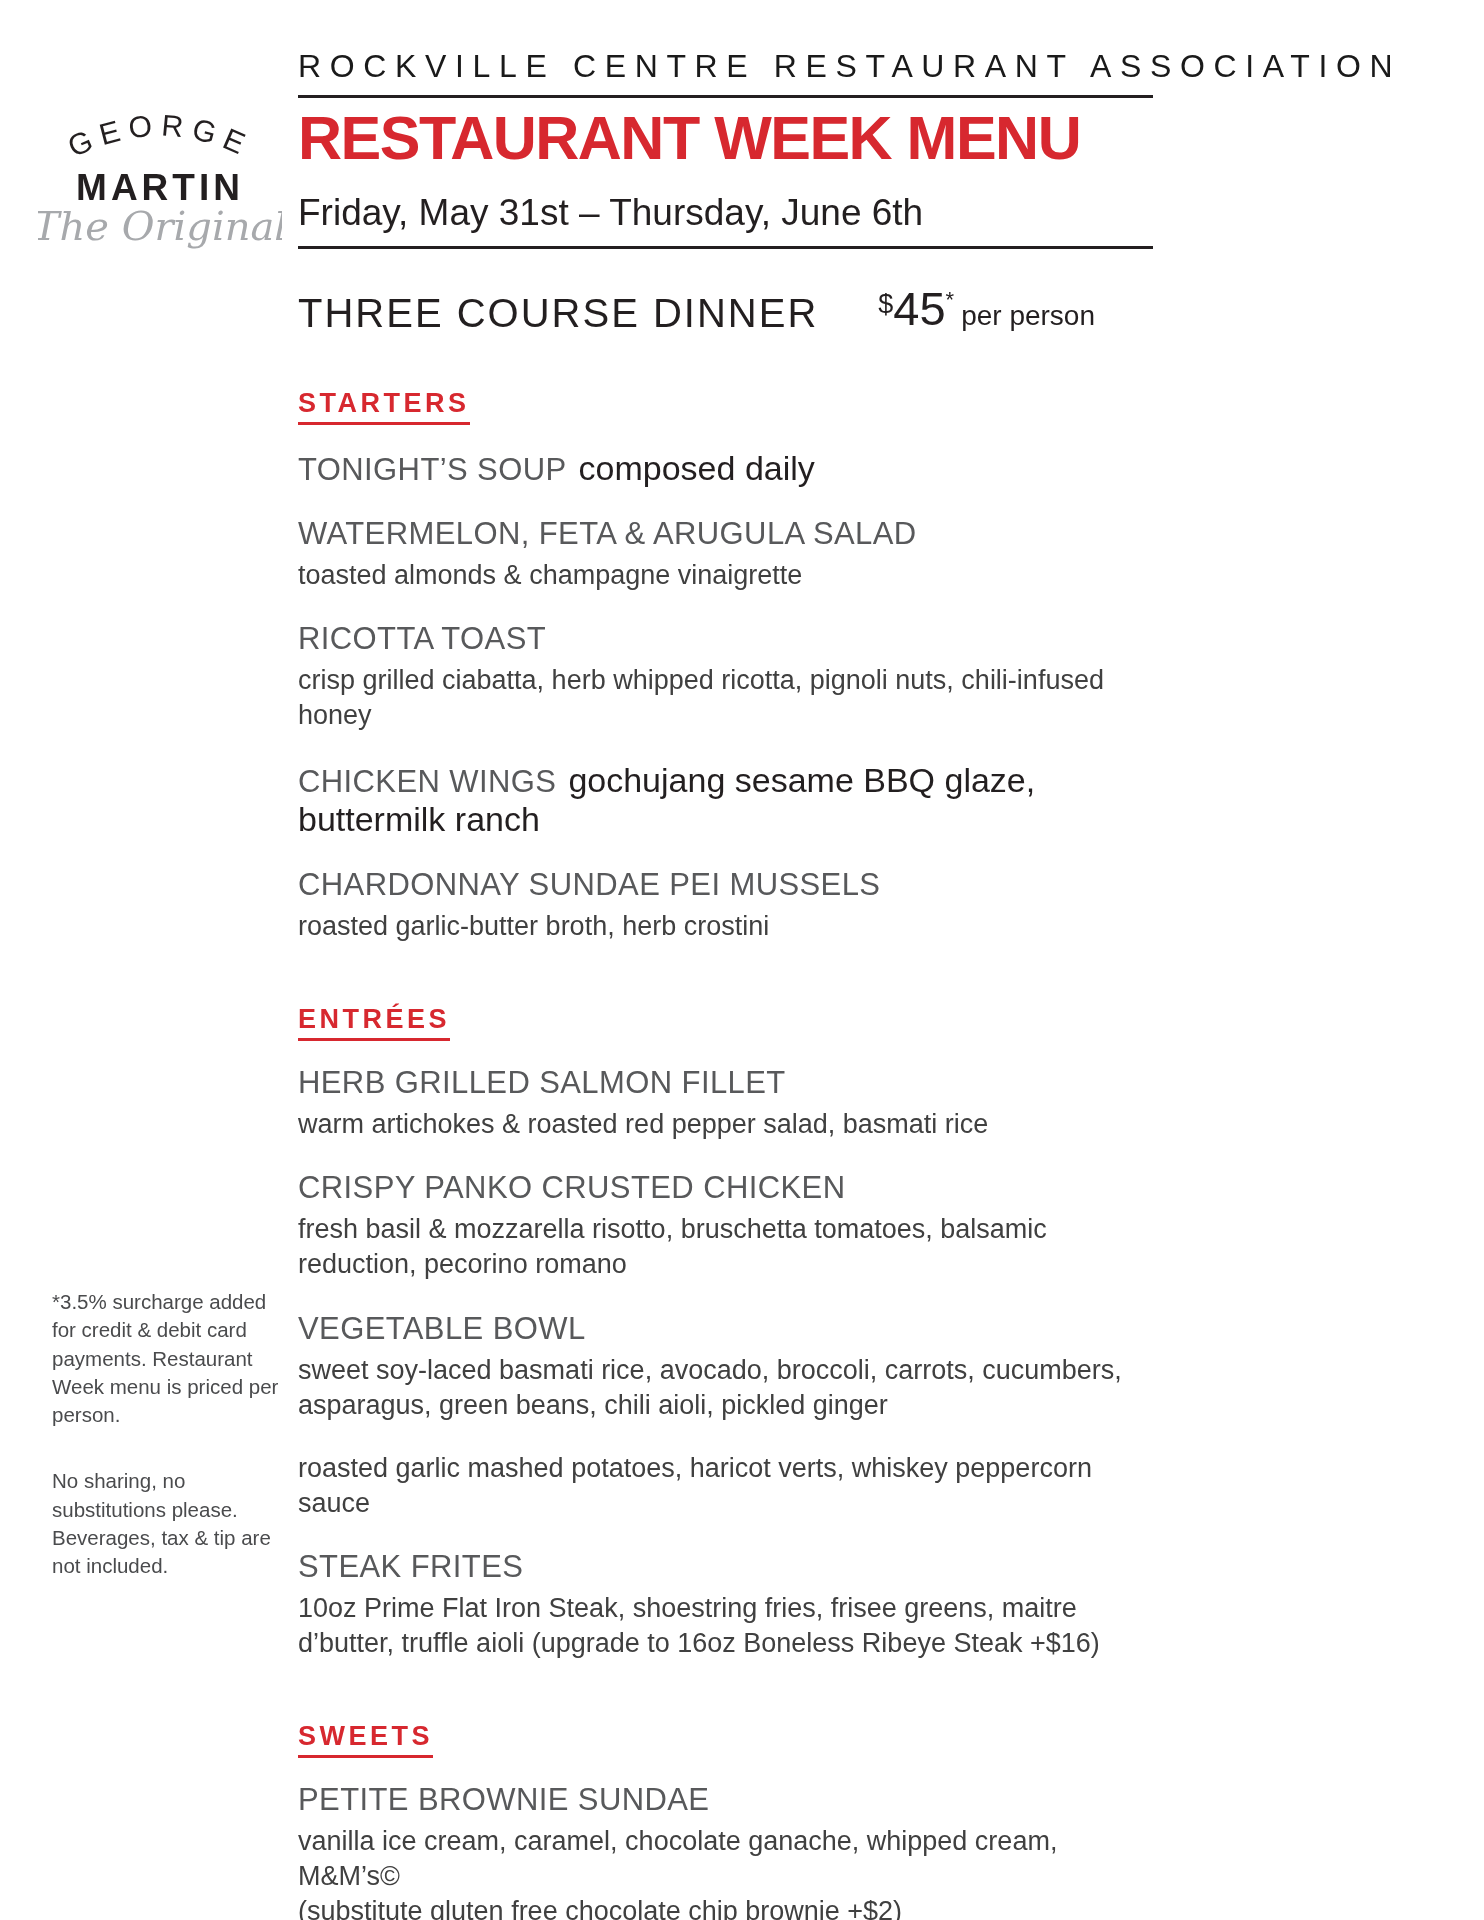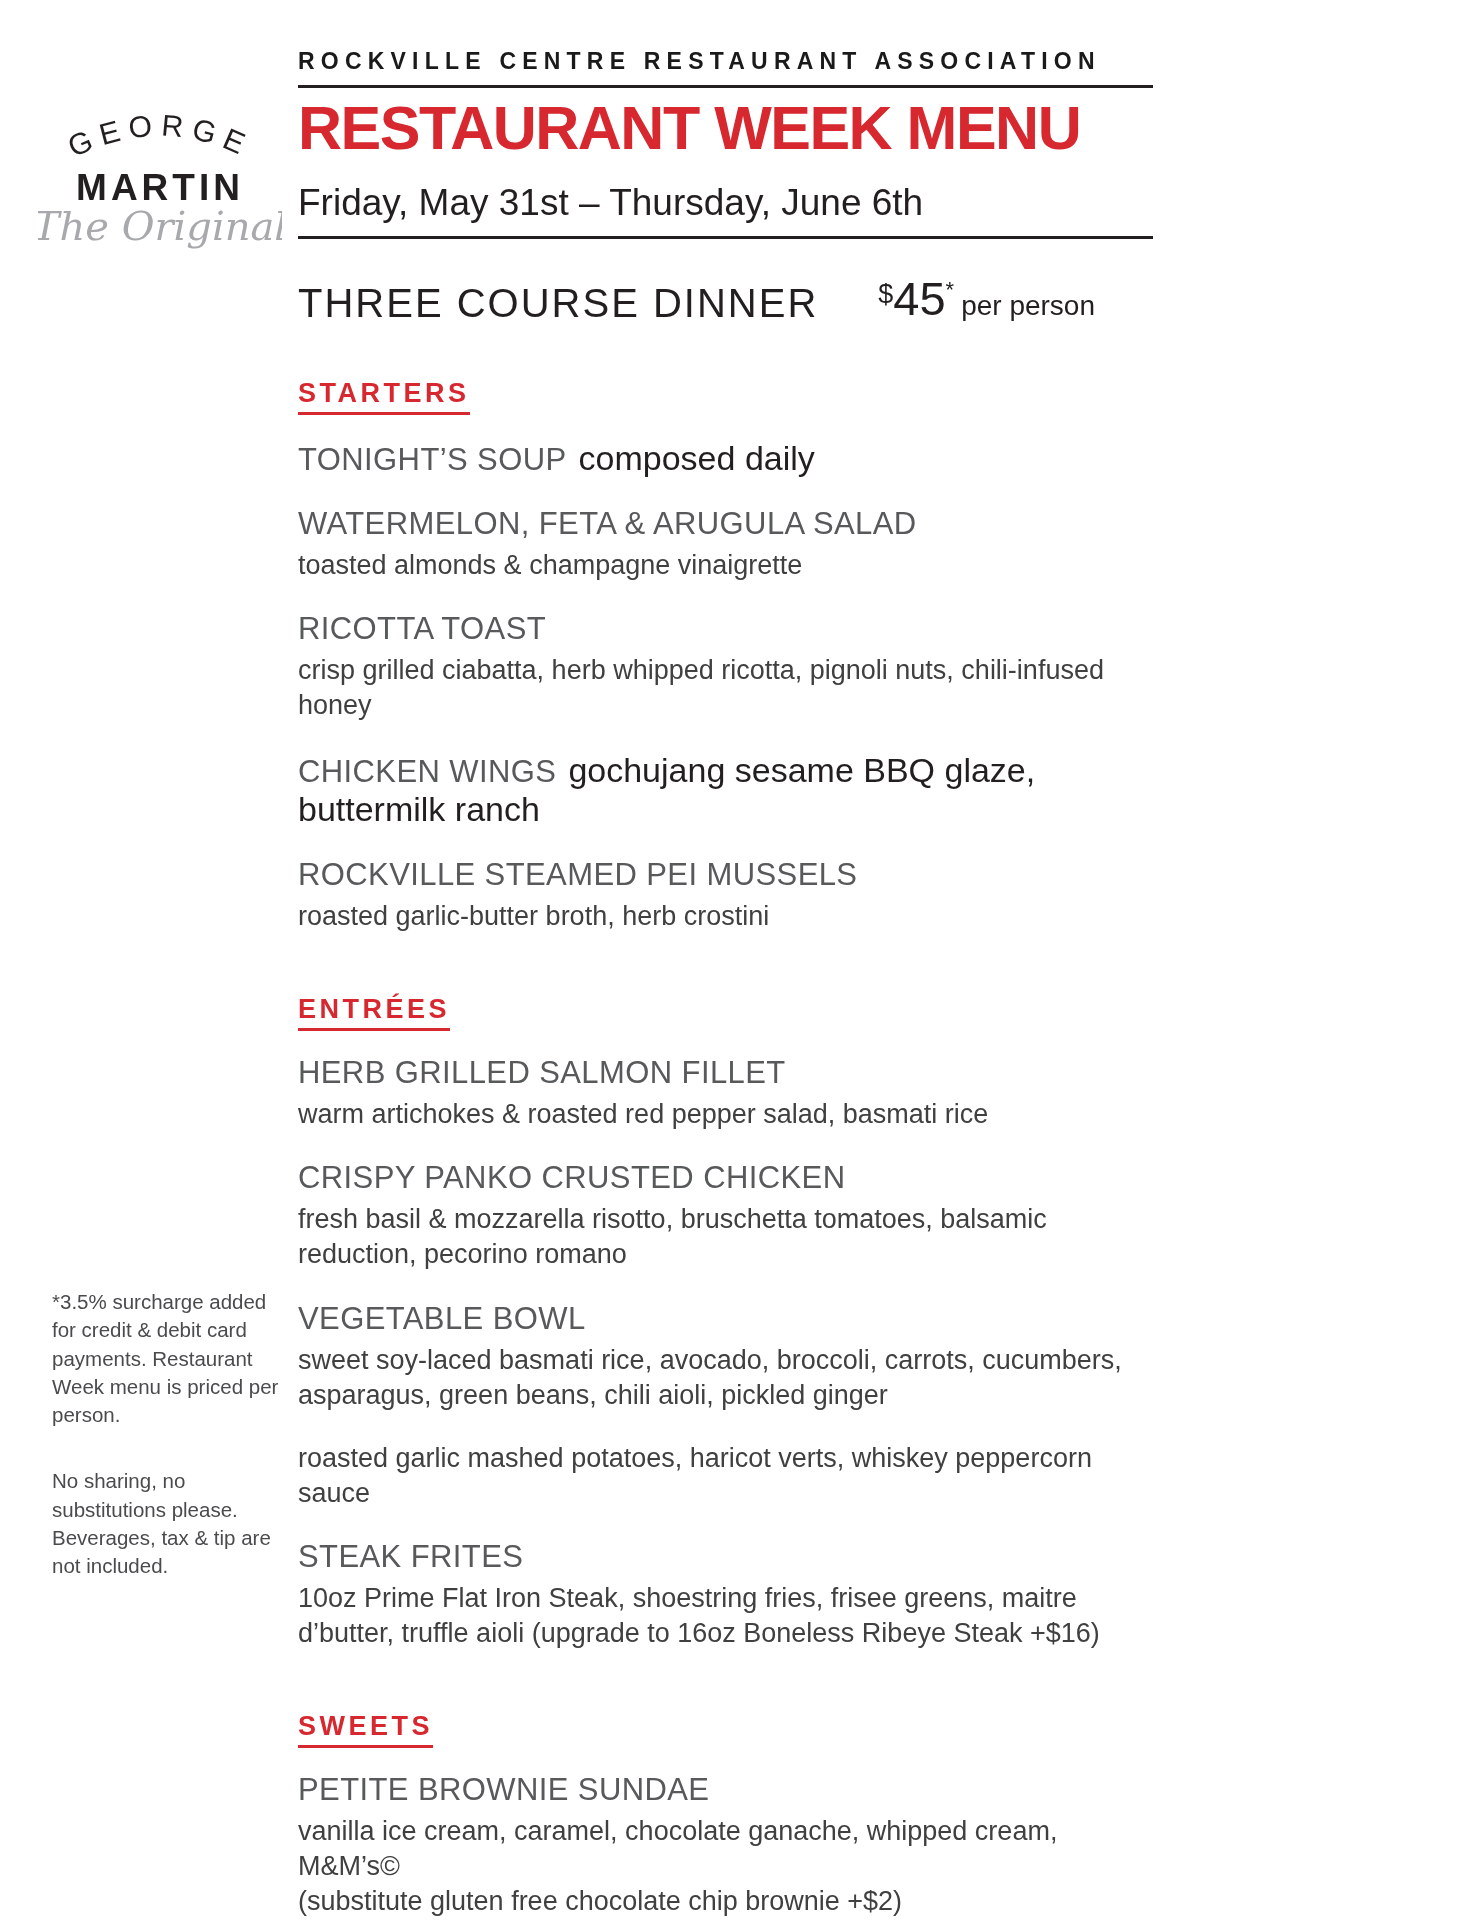--- a/index.html
+++ b/index.html
@@ -41,22 +41,22 @@
   }
 
   
   .main {
     position: absolute;
     left: 298px;
     top: 48px;
     width: 860px;
   }
   .assoc {
-    font-size: 23px;
-    font-weight: 700;
+    font-size: 32px;
+    font-weight: 400;
     letter-spacing: 0.27em;
     color: #1a1a1a;
     white-space: nowrap;
   }
   .rule {
     border: none;
     border-top: 3px solid #231f20;
     margin: 10px 0 0 0;
     width: 855px;
   }
@@ -170,21 +170,21 @@
             <div class="item-name-line"><span class="item-name">TONIGHT’S SOUP</span><span class="item-inline">composed daily</span></div>
           </div><div class="menu-item">
             <div class="item-name-line"><span class="item-name">WATERMELON, FETA &amp; ARUGULA SALAD</span></div>
             <div class="item-desc">toasted almonds &amp; champagne vinaigrette</div>
           </div><div class="menu-item">
             <div class="item-name-line"><span class="item-name">RICOTTA TOAST</span></div>
             <div class="item-desc">crisp grilled ciabatta, herb whipped ricotta, pignoli nuts, chili-infused honey</div>
           </div><div class="menu-item">
             <div class="item-name-line"><span class="item-name">CHICKEN WINGS</span><span class="item-inline">gochujang sesame BBQ glaze, buttermilk ranch</span></div>
           </div><div class="menu-item">
-            <div class="item-name-line"><span class="item-name">ROCKVILLE STEAMED PEI MUSSELS</span></div>
+            <div class="item-name-line"><span class="item-name">CHARDONNAY SUNDAE PEI MUSSELS</span></div>
             <div class="item-desc">roasted garlic-butter broth, herb crostini</div>
           </div></section>
         <section class="menu-section"><h3 class="section-heading">ENTRÉES</h3><div class="menu-item">
             <div class="item-name-line"><span class="item-name">HERB GRILLED SALMON FILLET</span></div>
             <div class="item-desc">warm artichokes &amp; roasted red pepper salad, basmati rice</div>
           </div><div class="menu-item">
             <div class="item-name-line"><span class="item-name">CRISPY PANKO CRUSTED CHICKEN</span></div>
             <div class="item-desc">fresh basil &amp; mozzarella risotto, bruschetta tomatoes, balsamic reduction, pecorino romano</div>
           </div><div class="menu-item">
             <div class="item-name-line"><span class="item-name">VEGETABLE BOWL</span></div>

